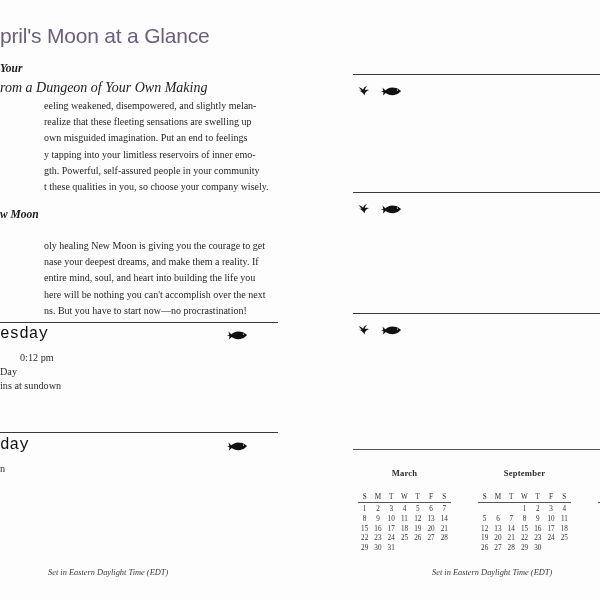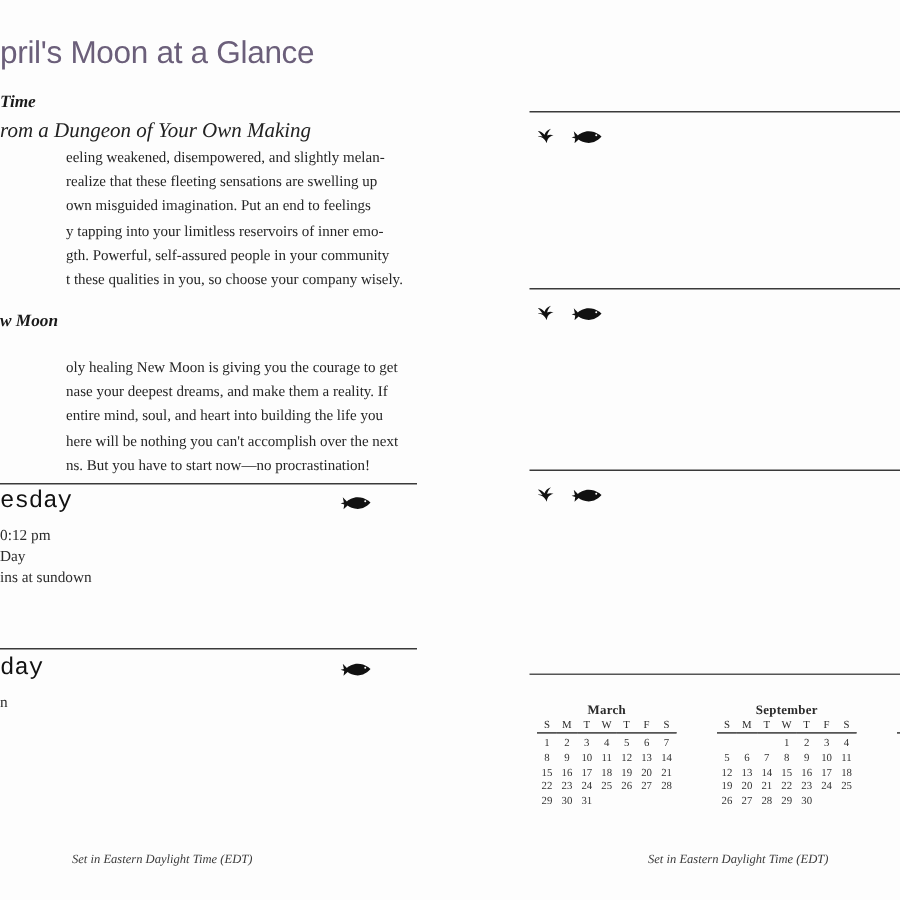--- a/index.html
+++ b/index.html
@@ -132,21 +132,21 @@
   }
   .mini-cal {
     font-family: "Liberation Serif", serif;
     color: #2b2b2b;
     width: 93px;
   }
   .mini-cal .cal-title {
     text-align: center;
     font-size: 8.6px;
     font-weight: bold;
-    margin-bottom: 1px;
+    margin-bottom: 15px;
     letter-spacing: 0.2px;
   }
   .mini-cal table {
     border-collapse: collapse;
     width: 100%;
     font-size: 7.2px;
   }
   .mini-cal th {
     font-weight: normal;
     text-align: center;
@@ -163,21 +163,21 @@
 </style>
 </head>
 <body>
 
 <div id="page">
 
   <div class="left-page">
 
     <div class="page-title">pril's Moon at a Glance</div>
 
-    <div class="section-heading" style="left:52px; top:62px;">Time</div>
+    <div class="section-heading" style="left:52px; top:62px;">Your</div>
     <div class="section-subheading" style="left:52px; top:80px;">rom a Dungeon of Your Own Making</div>
     <div class="body-copy" style="left:52px; top:98px;">eeling weakened, disempowered, and slightly melan-
 realize that these fleeting sensations are swelling up
 own misguided imagination. Put an end to feelings
 y tapping into your limitless reservoirs of inner emo-
 gth. Powerful, self-assured people in your community
 t these qualities in you, so choose your company wisely.</div>
 
     <div class="section-heading" style="left:52px; top:208px;">w Moon</div>
     <div class="body-copy" style="left:52px; top:238px;">oly healing New Moon is giving you the courage to get
@@ -187,21 +187,21 @@
 ns. But you have to start now—no procrastination!</div>
 
     <div class="rule" style="left:52px; top:322px; width:278px;"></div>
     <div class="day-name" style="left:52px; top:325px;">esday</div>
     <span class="icon-fish" style="left:279px; top:330px;">
       <svg width="21" height="10" viewBox="0 0 42 20">
         <path d="M40 10c0 0-6.5-7-17-7-7 0-12 3.5-14.5 5.5L3 3l1.5 7L0 11l5 1.5-1 6.5 5.5-5C12 16 17 18.5 23 18.5c10.5 0 17-8.5 17-8.5z" fill="#111"></path>
         <circle cx="33" cy="8.2" r="1.3" fill="#fff"></circle>
       </svg>
     </span>
-    <div class="day-line" style="left:52px; top:352px;">0:12 pm</div>
+    <div class="day-line" style="left:52px; top:352px;padding-left:20px;">0:12 pm</div>
     <div class="day-line" style="left:52px; top:366px;">Day</div>
     <div class="day-line" style="left:52px; top:380px;text-align:right;">ins at sundown</div>
 
     <div class="rule" style="left:52px; top:432px; width:278px;"></div>
     <div class="day-name" style="left:52px; top:436px;">day</div>
     <span class="icon-fish" style="left:279px; top:441px;">
       <svg width="21" height="10" viewBox="0 0 42 20">
         <path d="M40 10c0 0-6.5-7-17-7-7 0-12 3.5-14.5 5.5L3 3l1.5 7L0 11l5 1.5-1 6.5 5.5-5C12 16 17 18.5 23 18.5c10.5 0 17-8.5 17-8.5z" fill="#111"></path>
         <circle cx="33" cy="8.2" r="1.3" fill="#fff"></circle>
       </svg>

